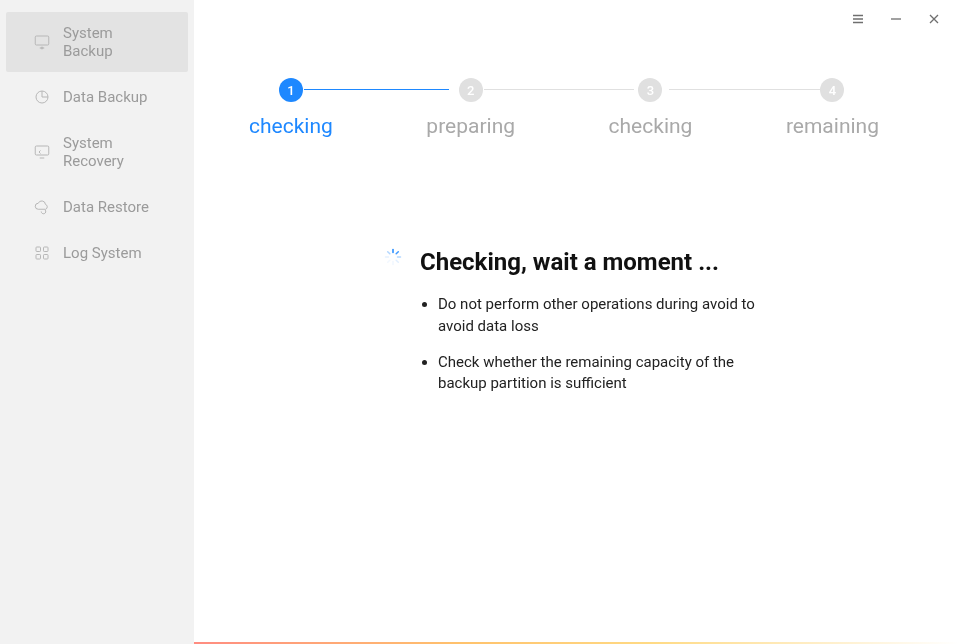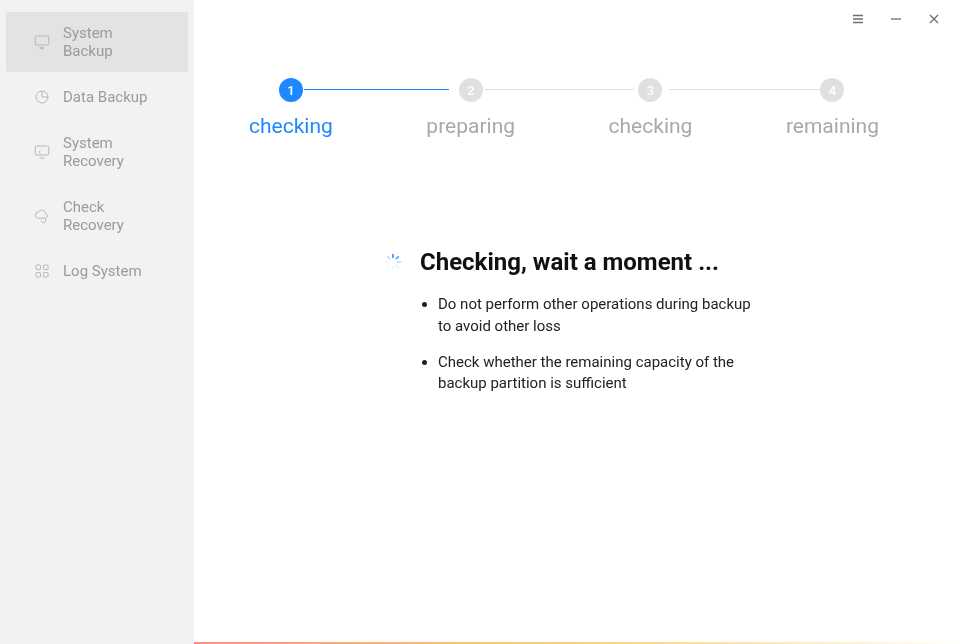--- a/index.html
+++ b/index.html
@@ -182,21 +182,21 @@
       left: 475px;
       width: 152px;
       background: #e0e0e0;
     }
     
     .content {
       padding: 110px 120px 0 190px;
     }
     .status-row {
       display: flex;
-      align-items: center;
+      align-items: flex-start;
       gap: 18px;
       margin-bottom: 18px;
     }
     .spinner {
       width: 18px;
       height: 18px;
       position: relative;
     }
     .spinner svg {
       width: 18px;
@@ -265,21 +265,21 @@
         </span>
         <span>System Recovery</span>
       </div>
       <div class="nav-item">
         <span class="nav-icon">
           <svg viewBox="0 0 24 24">
               <path d="M7 15a4 4 0 010-8 5 5 0 019.6 1.5A3.5 3.5 0 0117 15H7z"></path>
               <path d="M11 18a3 3 0 105.2-2"></path>
             </svg>
         </span>
-        <span>Check Recovery</span>
+        <span>Data Restore</span>
       </div>
       <div class="nav-item">
         <span class="nav-icon">
           <svg viewBox="0 0 24 24">
               <rect x="4" y="4" width="6" height="6" rx="1"></rect>
               <rect x="14" y="4" width="6" height="6" rx="1"></rect>
               <rect x="4" y="14" width="6" height="6" rx="1"></rect>
               <rect x="14" y="14" width="6" height="6" rx="1"></rect>
             </svg>
         </span>
@@ -342,20 +342,20 @@
               <line x1="12" y1="22" x2="12" y2="18" stroke="#d9ebff" opacity="0.4"></line>
               <line x1="4.93" y1="19.07" x2="7.76" y2="16.24" stroke="#d9ebff" opacity="0.35"></line>
               <line x1="2" y1="12" x2="6" y2="12" stroke="#c9e1ff" opacity="0.5"></line>
               <line x1="4.93" y1="4.93" x2="7.76" y2="7.76" stroke="#91c4ff" opacity="0.7"></line>
             </g>
           </svg>
         </span>
         <div class="status-text">Checking, wait a moment ...</div>
       </div>
       <ul class="bullets">
-        <li>Do not perform other operations during backup to avoid other loss</li>
+        <li>Do not perform other operations during avoid to avoid data loss</li>
         <li>Check whether the remaining capacity of the backup partition is sufficient</li>
       </ul>
     </div>
 
     <div class="bottom-line"></div>
   </main>
 </div>
 
 </body></html>

